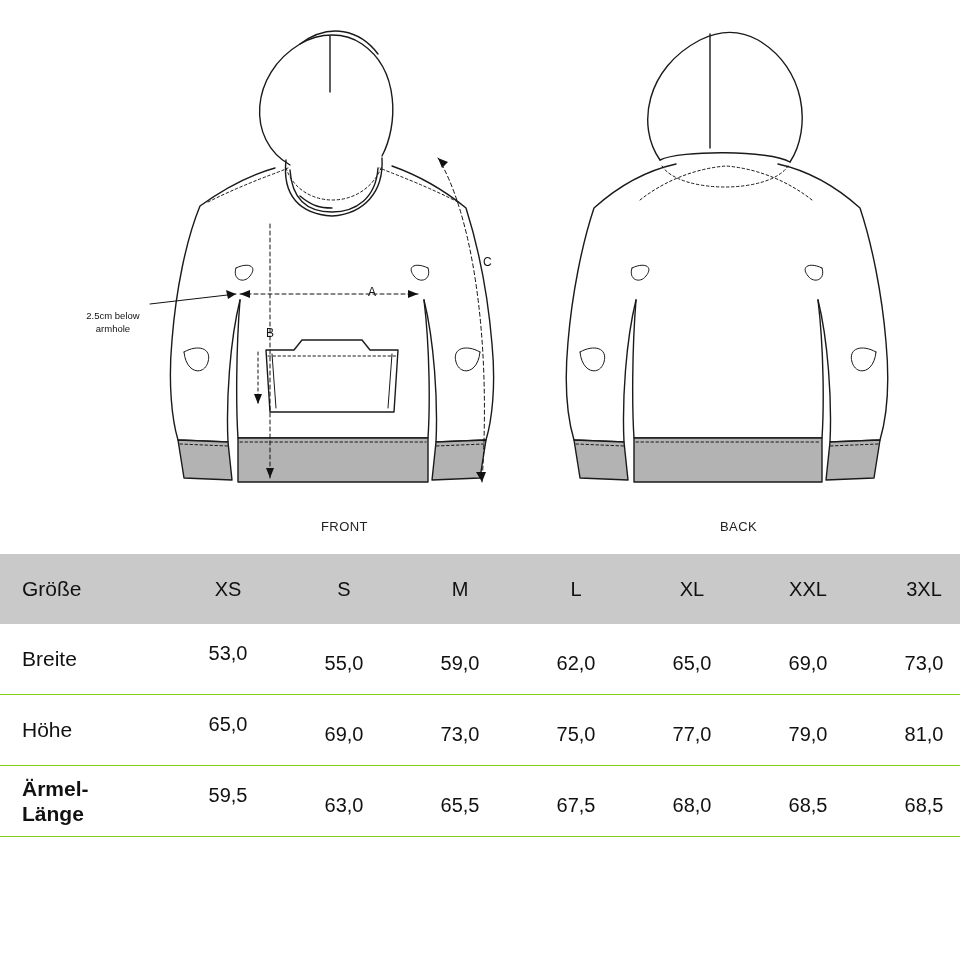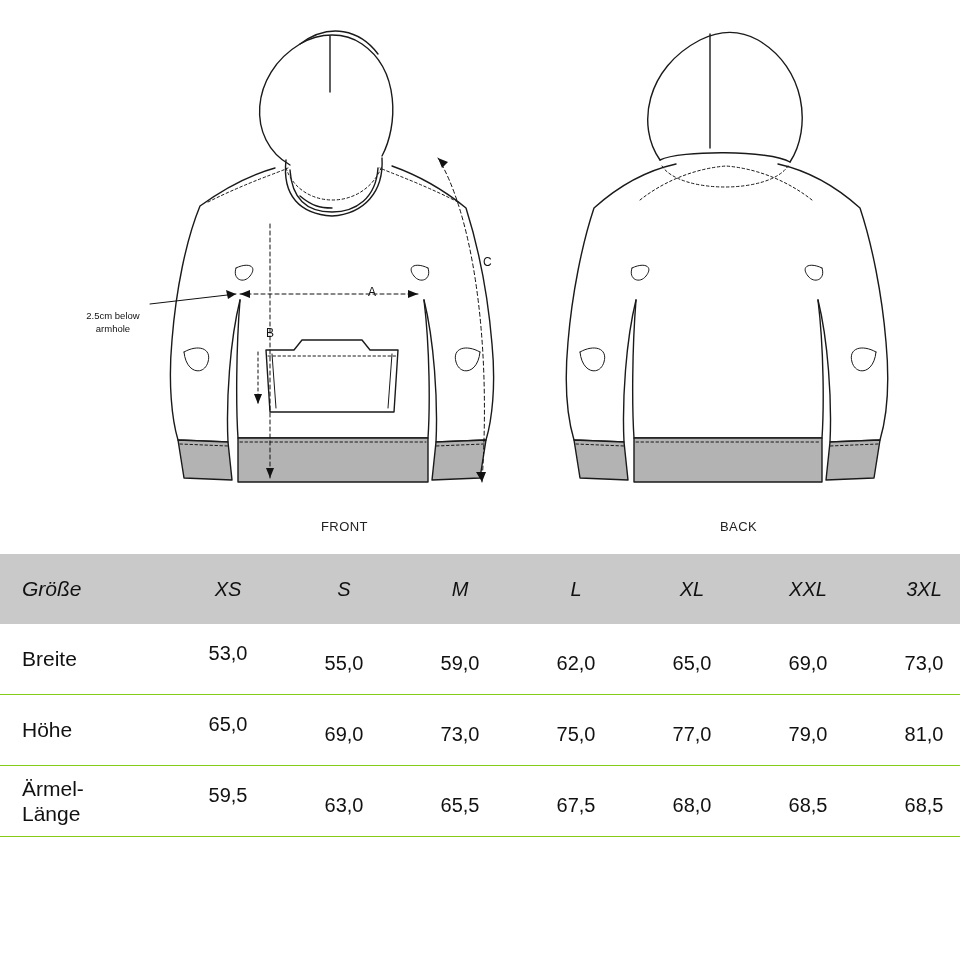--- a/index.html
+++ b/index.html
@@ -78,35 +78,34 @@
     color: #111;
     padding: 0;
     height: 70px;
     vertical-align: middle;
     text-align: center;
     border-bottom: 1px solid #84cc16;
   }
   #size-table tr.head-row td {
     border-bottom: none;
     font-size: 20px;
-    font-style: italic;
   }
   #size-table td.rowhead {
     text-align: left;
     padding-left: 22px;
     font-size: 21px;
   }
   #size-table tr.head-row td.rowhead {
     font-size: 21px;
   }
   #size-table td.c0 { width: 148px; }
   #size-table td.cv { width: 116px; margin-top: 32px; }
   .val-up  { position: relative; top: -6px; }
   .val-dn  { position: relative; top: 4px; text-align: right; }
-  .twoline { line-height: 25px; }
+  .twoline { line-height: 25px; font-weight: bold; }
 </style>
 </head>
 <body>
 
 <div id="page">
 
   <div id="illustration">
     <svg width="960" height="550" viewBox="0 0 960 550" xmlns="http://www.w3.org/2000/svg">
       <g fill="none" stroke="#1a1a1a" stroke-width="1.4" stroke-linejoin="round" stroke-linecap="round">
 

